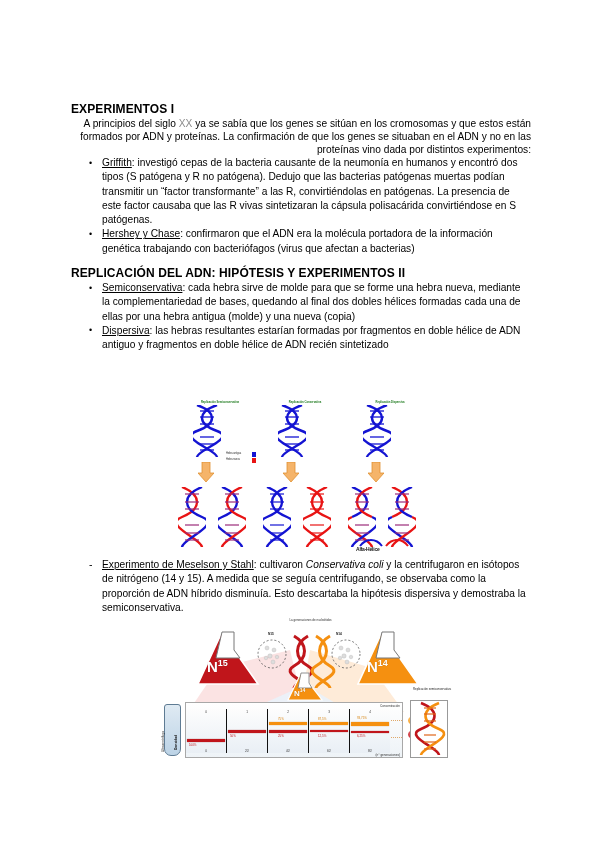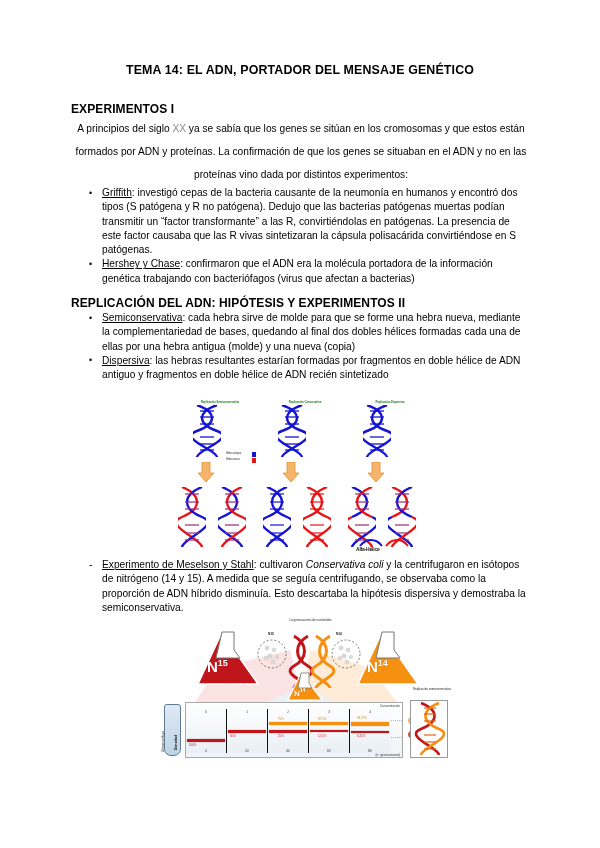--- a/index.html
+++ b/index.html
@@ -39,23 +39,23 @@
     width: 460px;
   }
   .sec-head {
     font-size: 12px;
     font-weight: bold;
     letter-spacing: 0.1px;
     margin: 0 0 1px 0;
   }
   p.para {
     font-size: 10.2px;
-    line-height: 23px;
+    line-height: 13px;
     margin: 0;
-    text-align: center;
+    text-align: right;
   }
   .gray { color: #8c8c8c; }
   ul.bullets {
     list-style: none;
     margin: 0;
     padding: 0;
   }
   ul.bullets > li {
     position: relative;
     padding-left: 31px;
@@ -322,21 +322,20 @@
     font-size: 3.1px;
     color: #333;
     white-space: nowrap;
   }
 </style>
 </head>
 <body>
 
 <div class="page">
 
-  <div class="doc-title">TEMA 14: EL ADN, PORTADOR DEL MENSAJE GENÉTICO</div>
 
   <div class="body-col">
 
     <div class="sec-head">EXPERIMENTOS I</div>
     <p class="para"><span>A principios del siglo </span><span class="gray">XX</span><span> ya se sabía que los genes se sitúan en los cromosomas y que estos están formados por ADN y proteínas. La confirmación de que los genes se situaban en el ADN y no en las proteínas vino dada por distintos experimentos:</span></p>
 
     <ul class="bullets">
       <li><span class="u">Griffith</span><span>: investigó cepas de la bacteria causante de la neumonía en humanos y encontró dos tipos (S patógena y R no patógena). Dedujo que las bacterias patógenas muertas podían transmitir un “factor transformante” a las R, convirtiéndolas en patógenas. La presencia de este factor causaba que las R vivas sintetizaran la cápsula polisacárida convirtiéndose en S patógenas.</span></li>
       <li><span class="u">Hershey y Chase</span><span>: confirmaron que el ADN era la molécula portadora de la información genética trabajando con bacteriófagos (virus que afectan a bacterias)</span></li>
     </ul>

